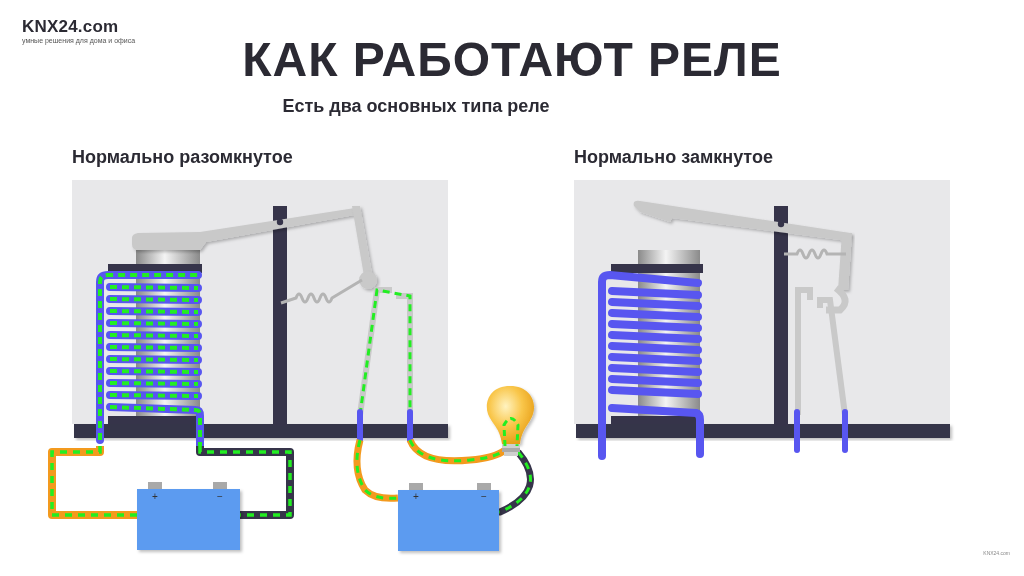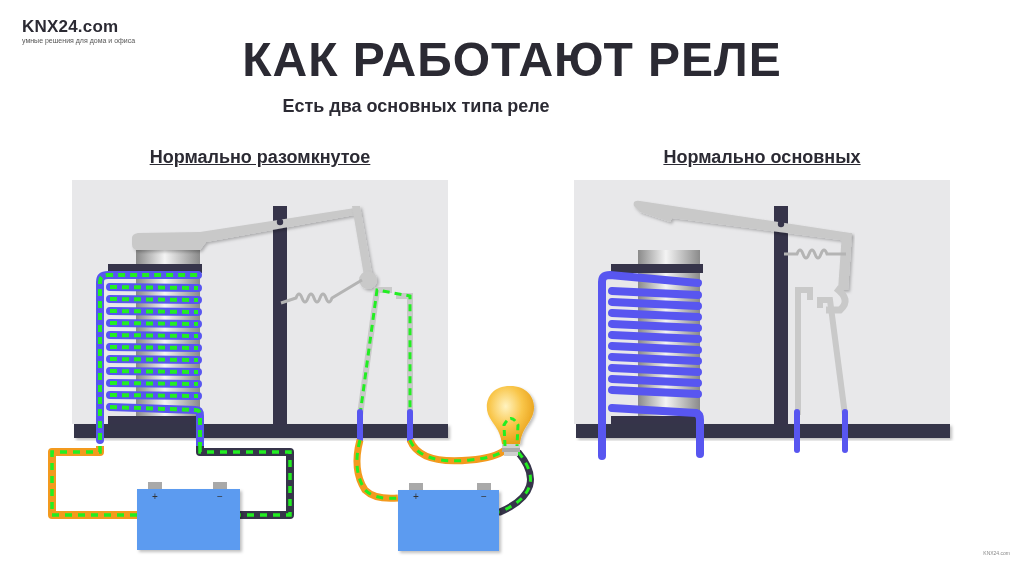--- a/index.html
+++ b/index.html
@@ -15,41 +15,39 @@
   .main-title {
     position: absolute; left: 0; width: 1024px; top: 32px; text-align: center;
     font-size: 48px; font-weight: bold; color: #2b2a33; letter-spacing: 1px; line-height: 56px;
   }
   .subtitle {
     position: absolute; left: 0; width: 832px; top: 96px; text-align: center;
     font-size: 18px; font-weight: bold; color: #2b2a33;
   }
   .panel-title {
     position: absolute; top: 147px; font-size: 18px; font-weight: bold; color: #2b2a33;
-    text-align: center;
-    text-decoration: underline;
   }
   .pt-left { left: 72px; width: 376px; }
   .pt-right { left: 574px; width: 376px; }
   svg.diagram { position: absolute; left: 0; top: 0; }
   .watermark { position: absolute; right: 14px; bottom: 20px; font-size: 5px; color: #888; }
 </style>
 </head>
 <body>
 
 <div class="logo">
   <div class="logo-name">KNX24.com</div>
   <div class="logo-tag">умные решения для дома и офиса</div>
 </div>
 
 <div class="main-title">КАК РАБОТАЮТ РЕЛЕ</div>
 <div class="subtitle">Есть два основных типа реле</div>
 
 <div class="panel-title pt-left">Нормально разомкнутое</div>
-<div class="panel-title pt-right">Нормально основных</div>
+<div class="panel-title pt-right">Нормально замкнутое</div>
 
 <svg class="diagram" width="1024" height="576" viewBox="0 0 1024 576">
   <defs>
     <linearGradient id="coreGrad" x1="0" x2="1" y1="0" y2="0">
       <stop offset="0" stop-color="#8a8a8a"></stop>
       <stop offset="0.45" stop-color="#f4f4f4"></stop>
       <stop offset="1" stop-color="#8a8a8a"></stop>
     </linearGradient>
     <radialGradient id="bulbGrad" cx="0.4" cy="0.35" r="0.7">
       <stop offset="0" stop-color="#fff3c0"></stop>

